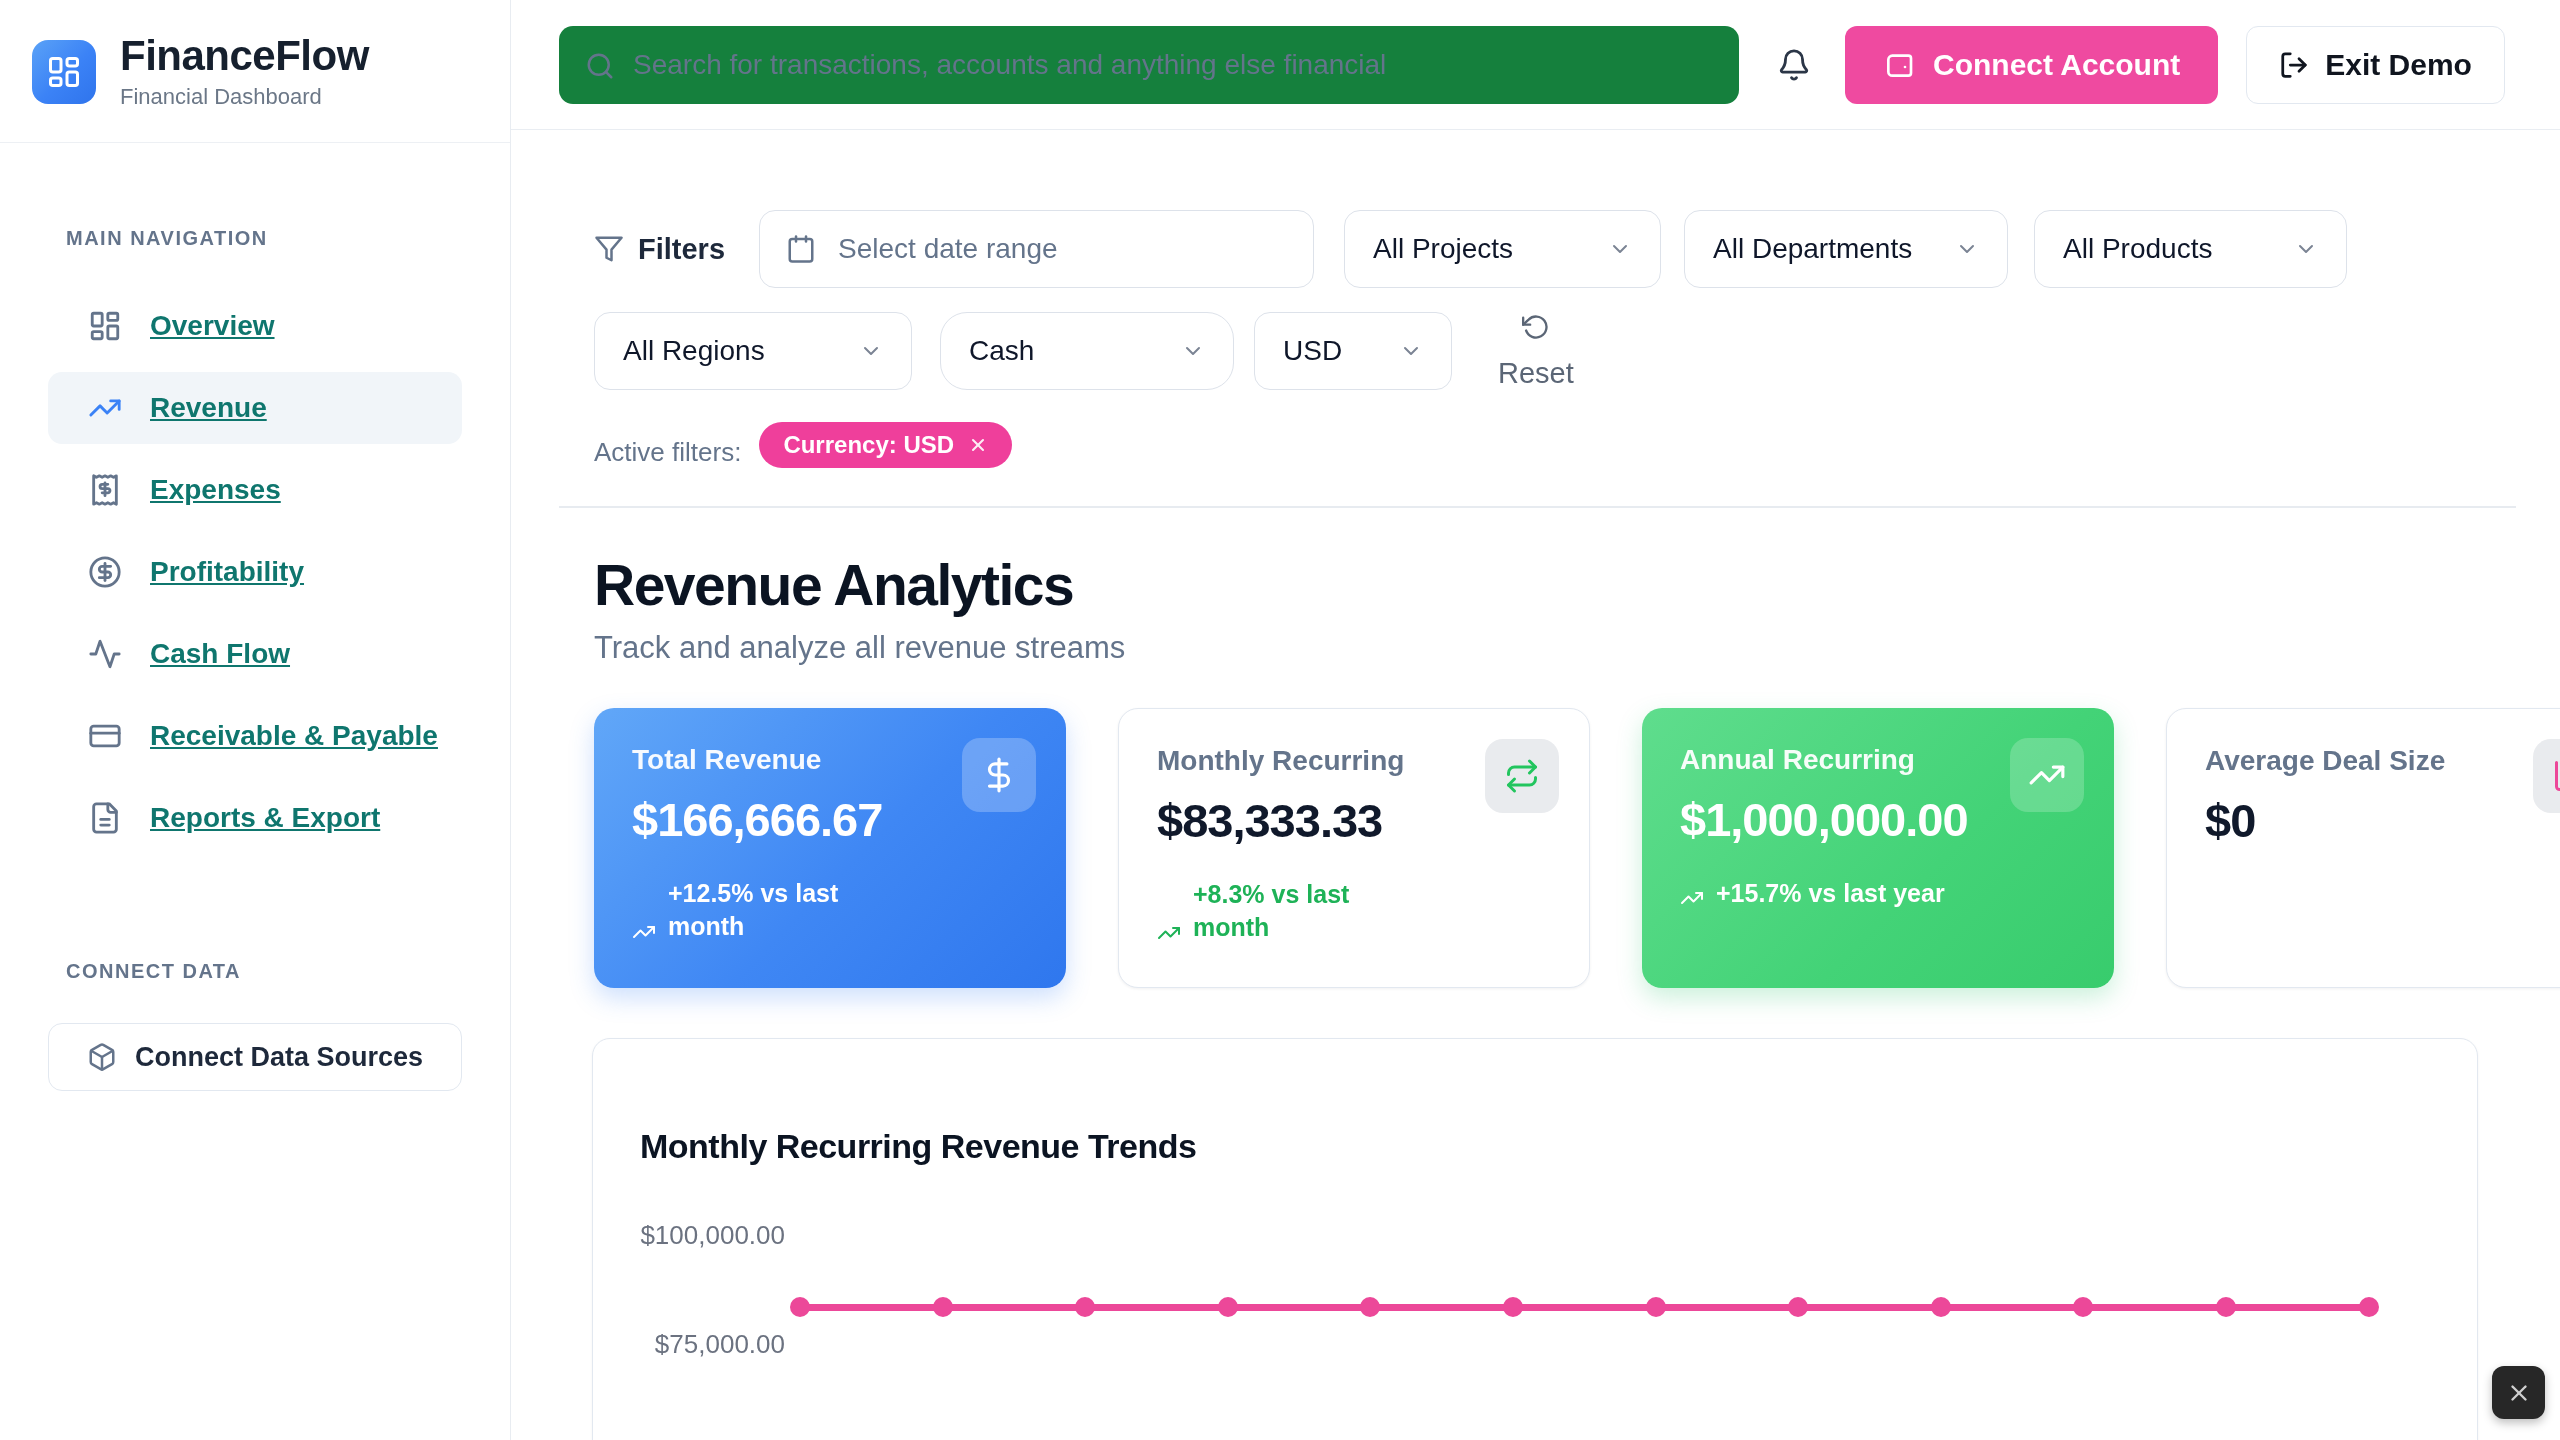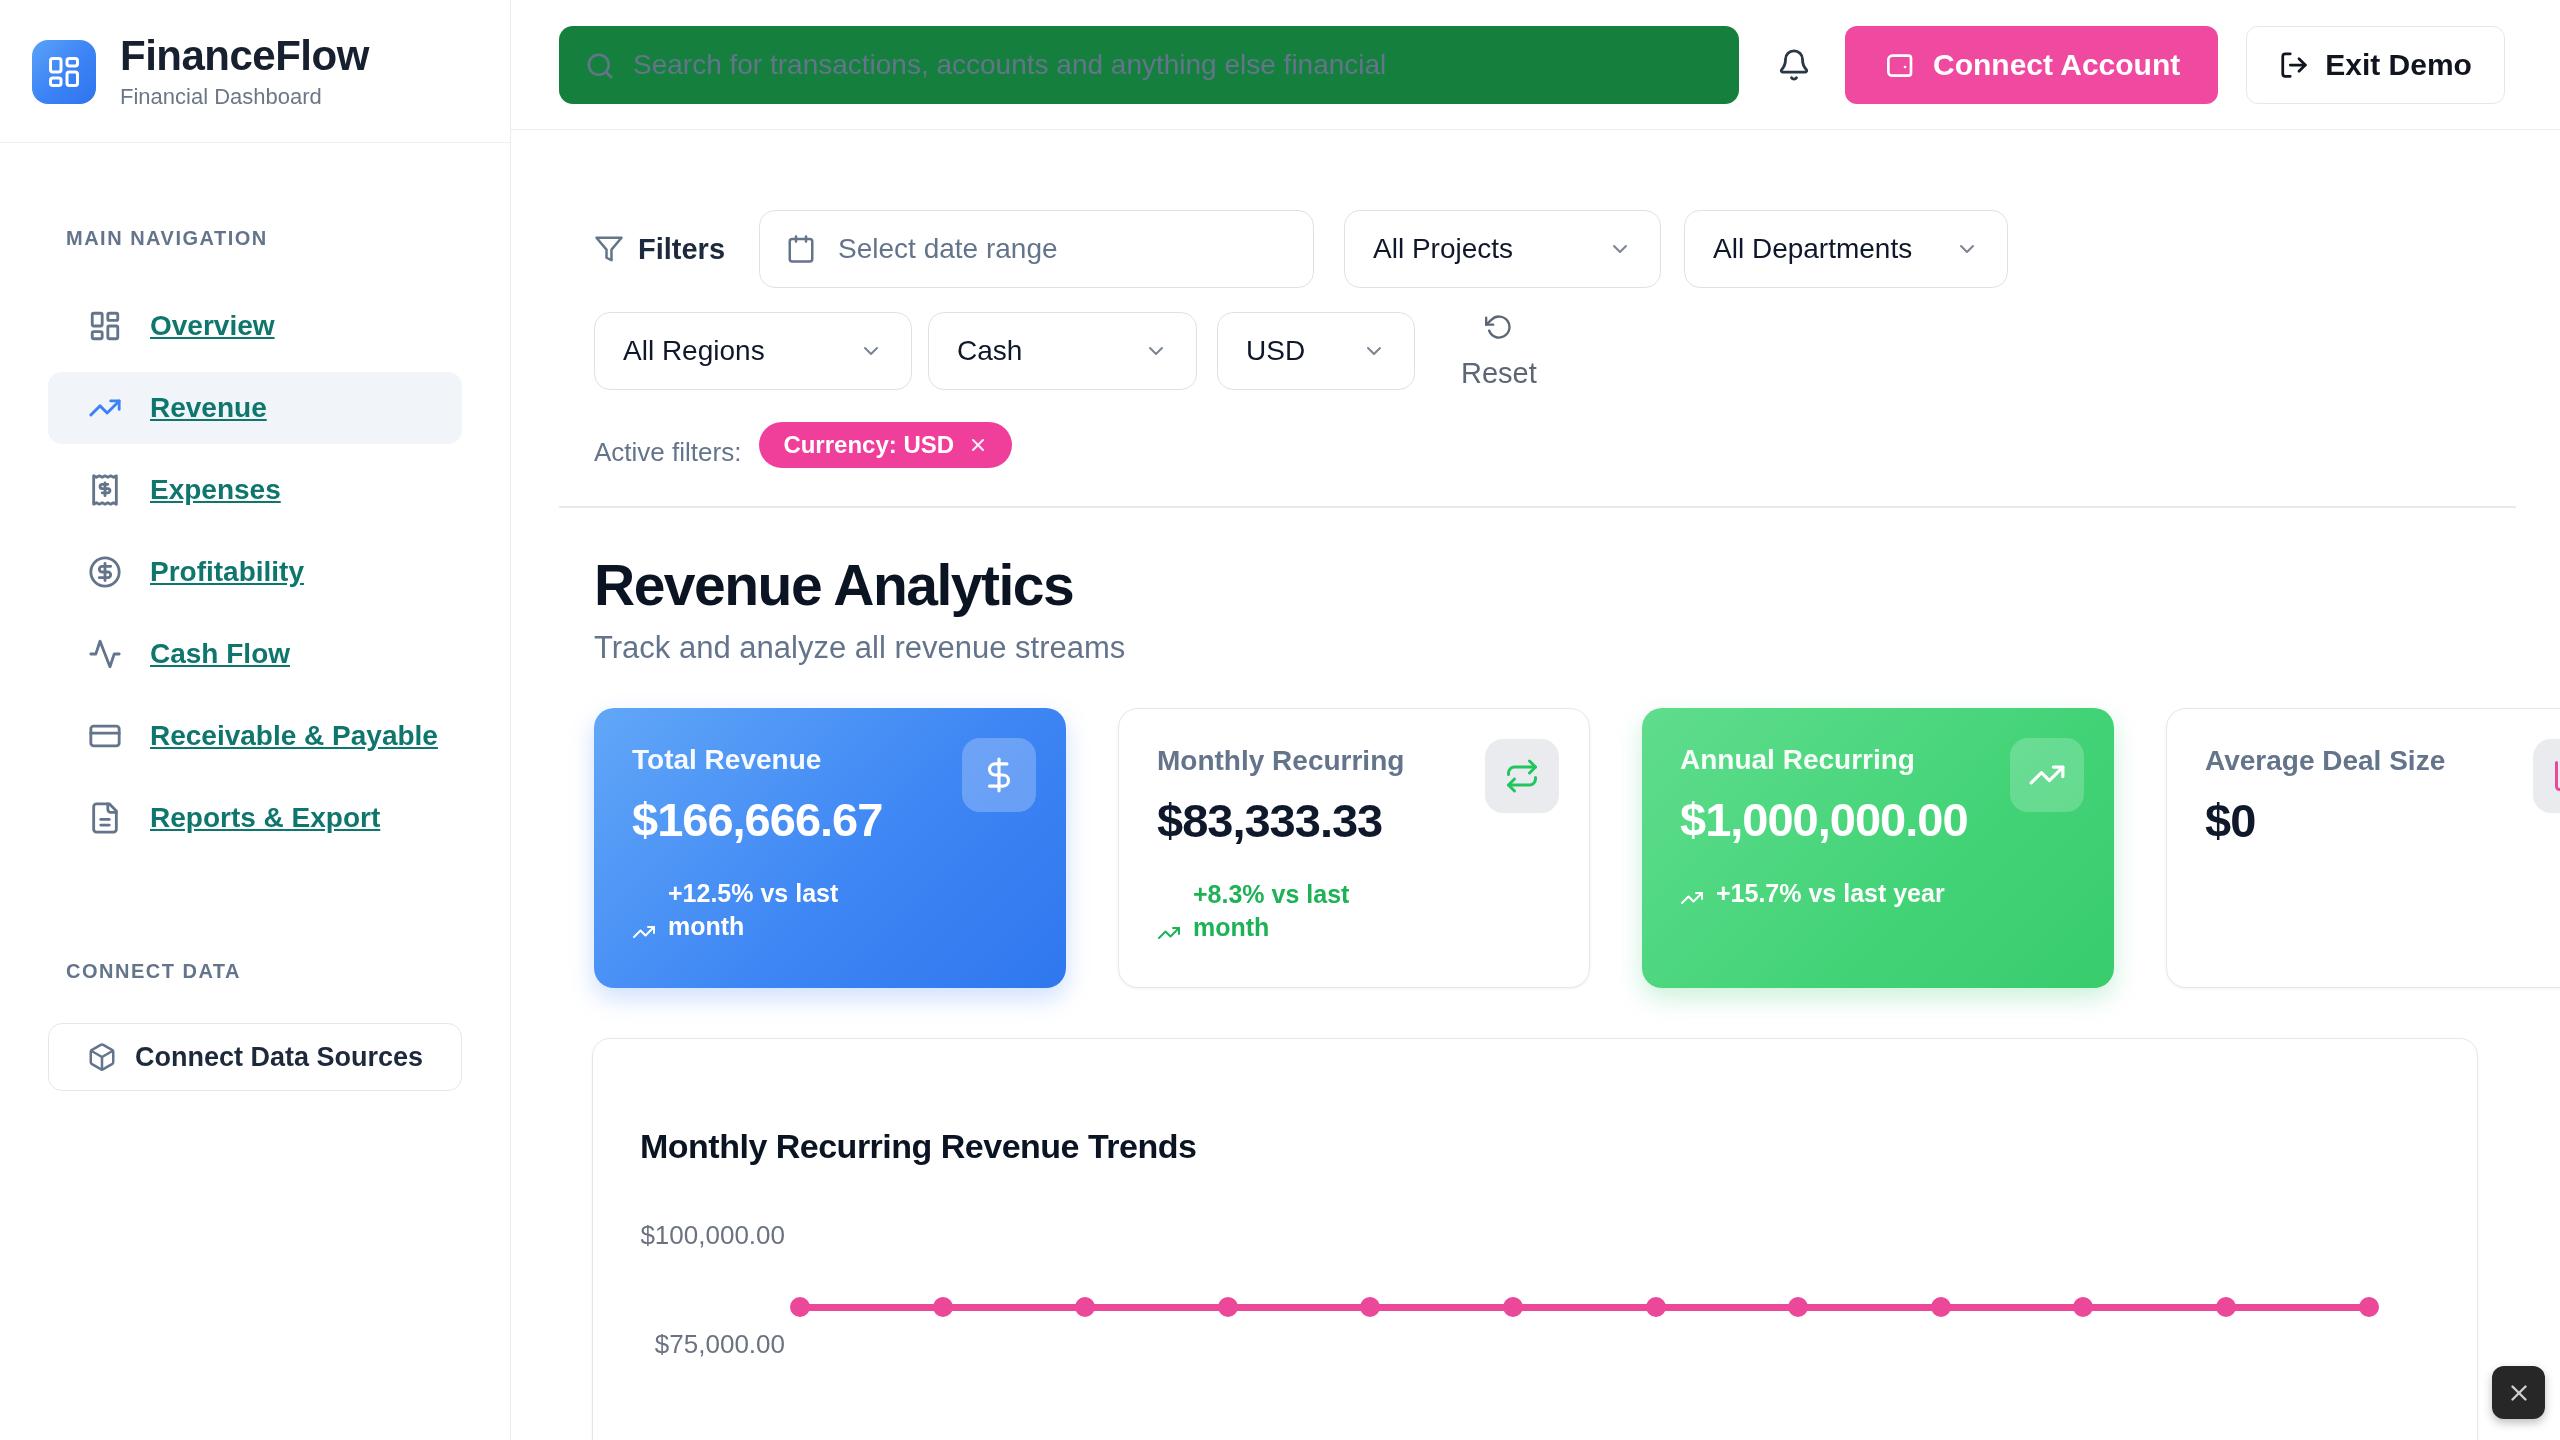--- a/index.html
+++ b/index.html
@@ -267,32 +267,40 @@
               </span>
           </div>
           <div class="f-control dd" style="width:324px; margin-left:23px;">
             <span>All Departments</span>
             <span class="chev">
                 <svg width="24" height="24" viewBox="0 0 24 24" fill="none" stroke="currentColor" stroke-width="2" stroke-linecap="round" stroke-linejoin="round">
                   <path d="m6 9 6 6 6-6"></path>
                 </svg>
               </span>
           </div>
+          <div class="f-control dd" style="width:313px; margin-left:26px;">
+            <span>All Products</span>
+            <span class="chev">
+                <svg width="24" height="24" viewBox="0 0 24 24" fill="none" stroke="currentColor" stroke-width="2" stroke-linecap="round" stroke-linejoin="round">
+                  <path d="m6 9 6 6 6-6"></path>
+                </svg>
+              </span>
+          </div>
         </div>
 
         <div class="f-row row2">
           <div class="f-control dd" style="width:318px;">
             <span>All Regions</span>
             <span class="chev">
                 <svg width="24" height="24" viewBox="0 0 24 24" fill="none" stroke="currentColor" stroke-width="2" stroke-linecap="round" stroke-linejoin="round">
                   <path d="m6 9 6 6 6-6"></path>
                 </svg>
               </span>
           </div>
-          <div class="f-control dd" style="width:269px; margin-left:16px;">
+          <div class="f-control dd" style="width:294px; margin-left:28px;border-radius:27px;">
             <span>Cash</span>
             <span class="chev">
                 <svg width="24" height="24" viewBox="0 0 24 24" fill="none" stroke="currentColor" stroke-width="2" stroke-linecap="round" stroke-linejoin="round">
                   <path d="m6 9 6 6 6-6"></path>
                 </svg>
               </span>
           </div>
           <div class="f-control dd" style="width:198px; margin-left:20px;">
             <span>USD</span>
             <span class="chev">

